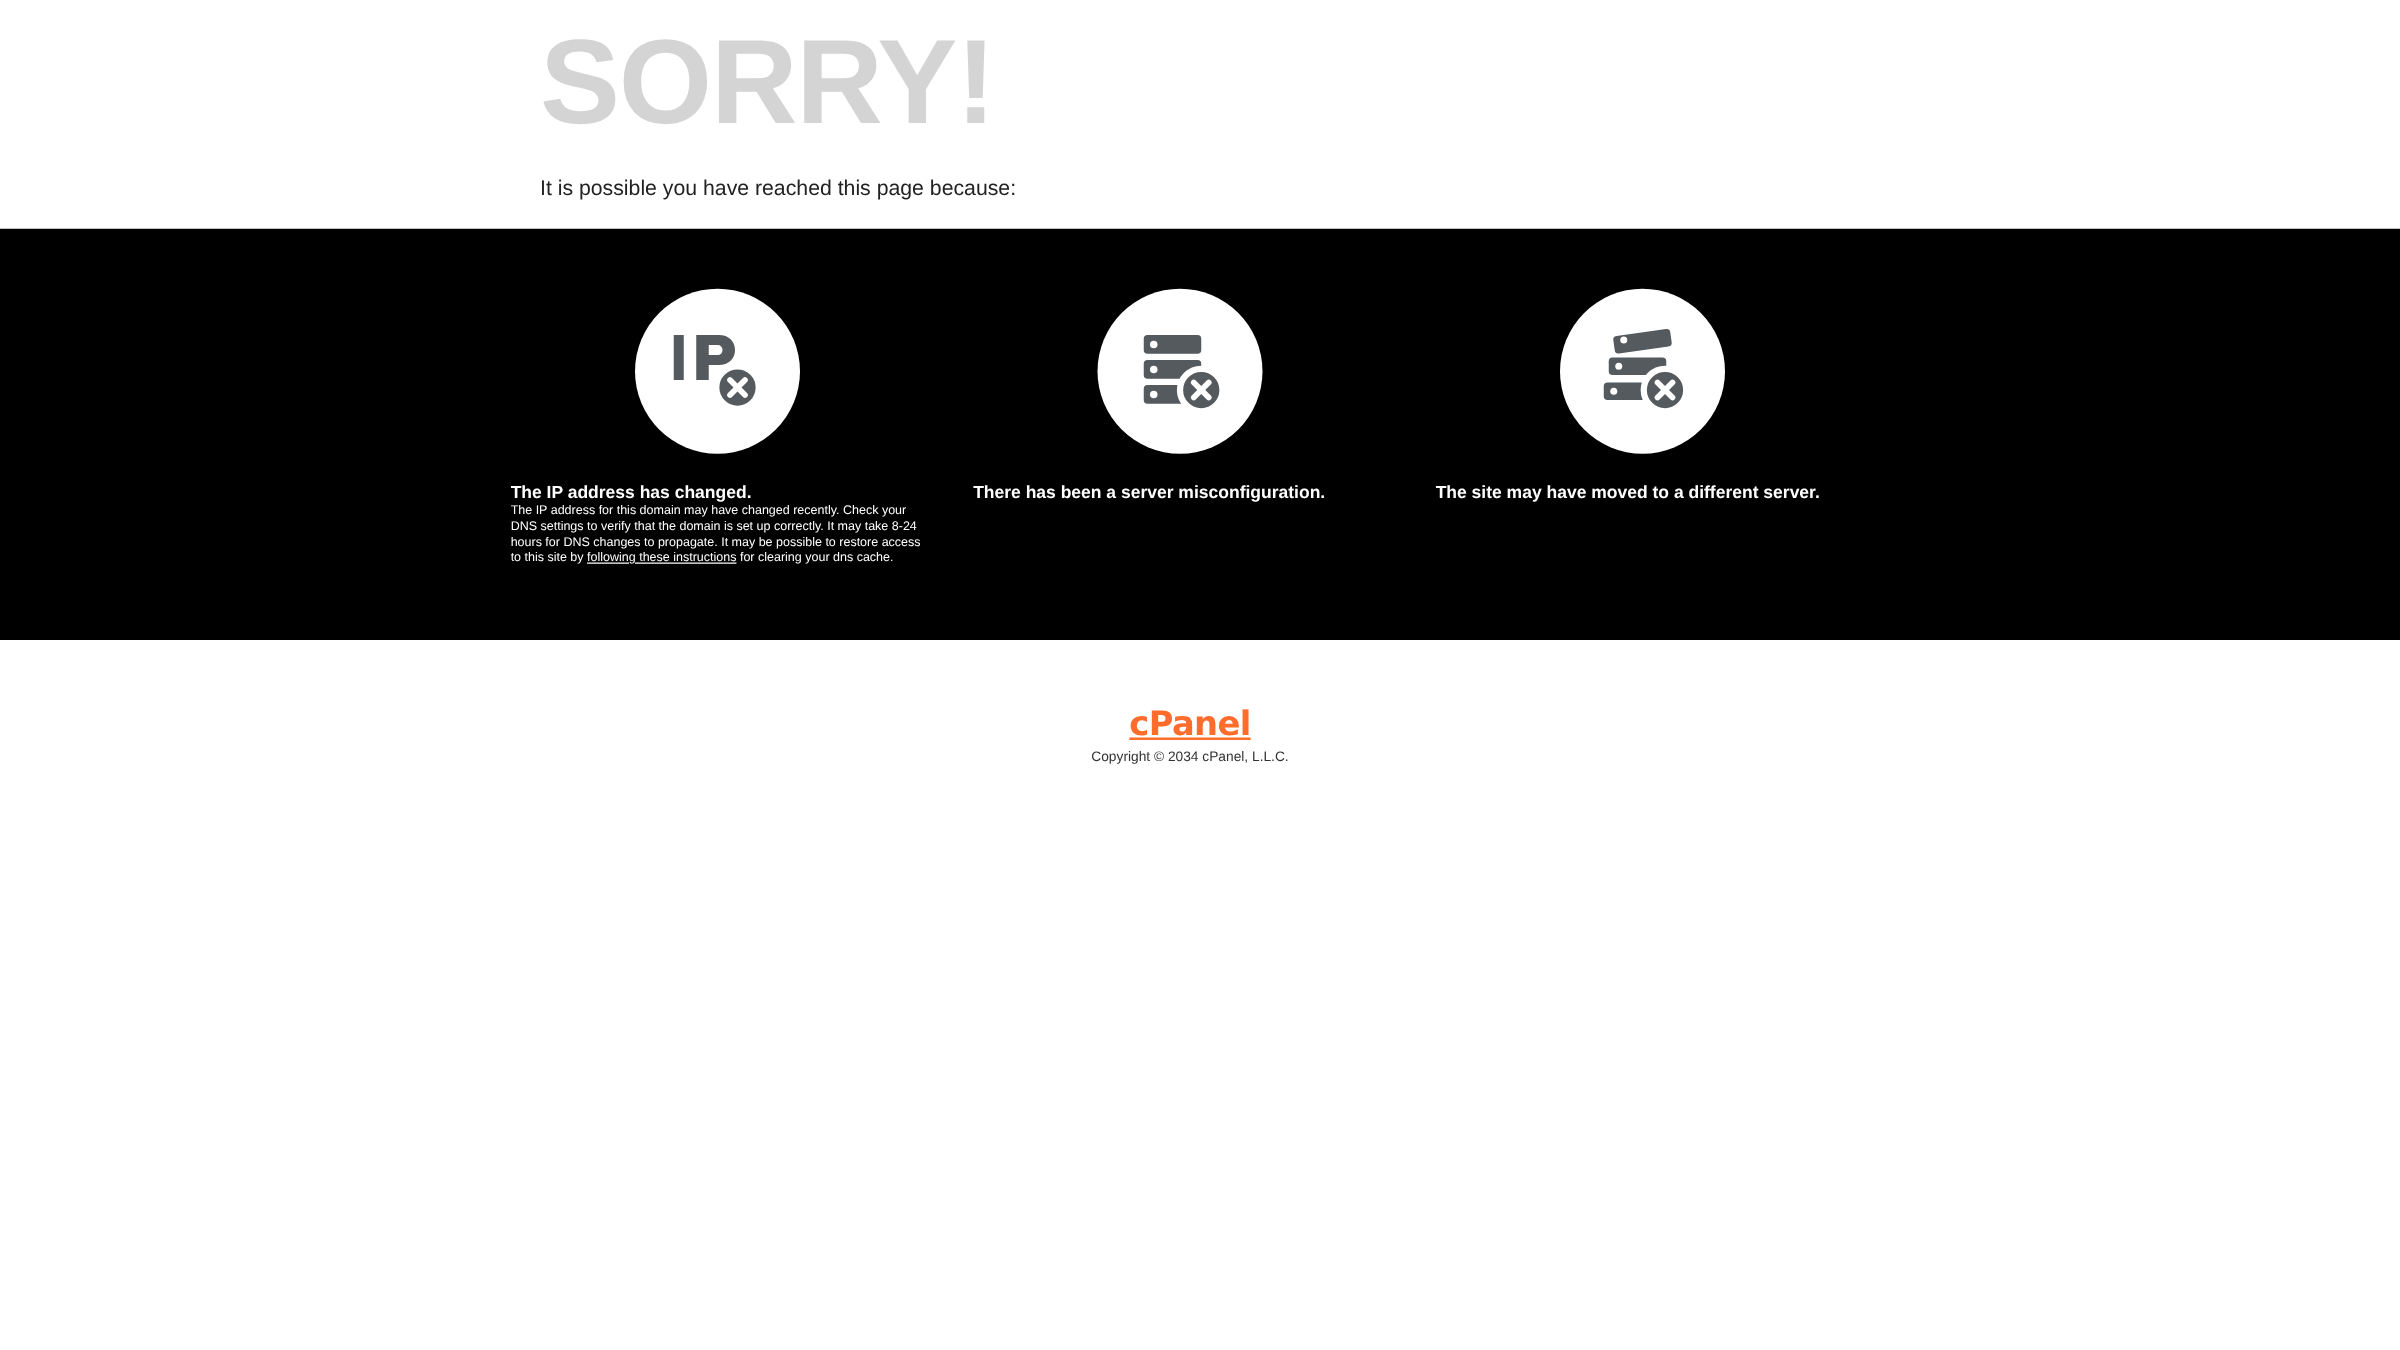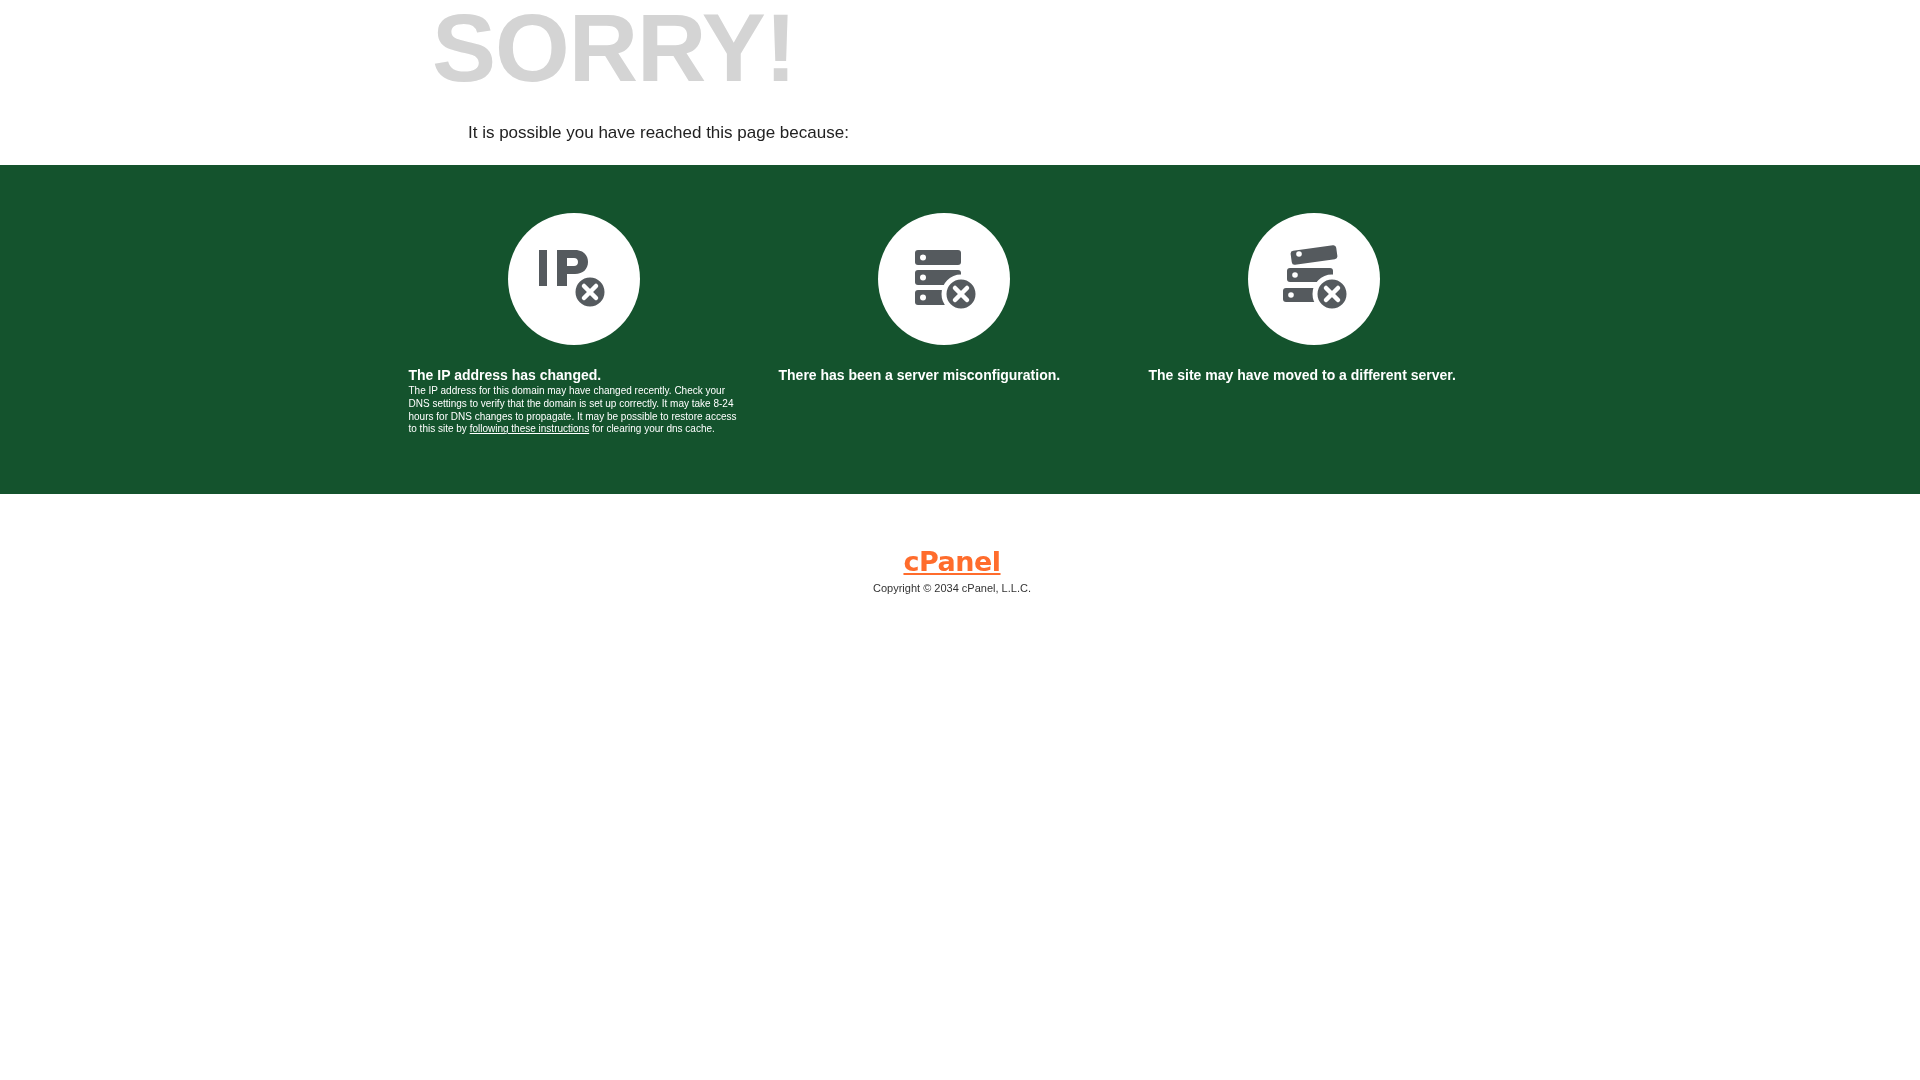--- a/index.html
+++ b/index.html
@@ -24,39 +24,39 @@
     margin: 0 auto;
     padding-left: 288px;
     box-sizing: border-box;
   }
   .sorry-title {
     font-size: 96px;
     line-height: 1.0;
     font-weight: bold;
     color: #d4d4d4;
     margin: 0;
+    padding-top: 18px;
     letter-spacing: -1px;
   }
   .hero-line {
     font-size: 17px;
     color: #222222;
     margin-top: 40px;
   }
   .hero-line.second {
     margin-top: 27px;
-    margin-left: 36px;
   }
   .hero-line a {
     color: #2c4c6b;
     text-decoration: underline;
   }
 
   
   .band {
-    background: #14532d;
+    background: #000000;
     color: #ffffff;
     padding: 48px 0 58px 1px;
   }
   .band-inner {
     width: 1180px;
     margin: 0 auto;
     display: flex;
     justify-content: flex-start;
     gap: 40px;
     padding-left: 38px;

